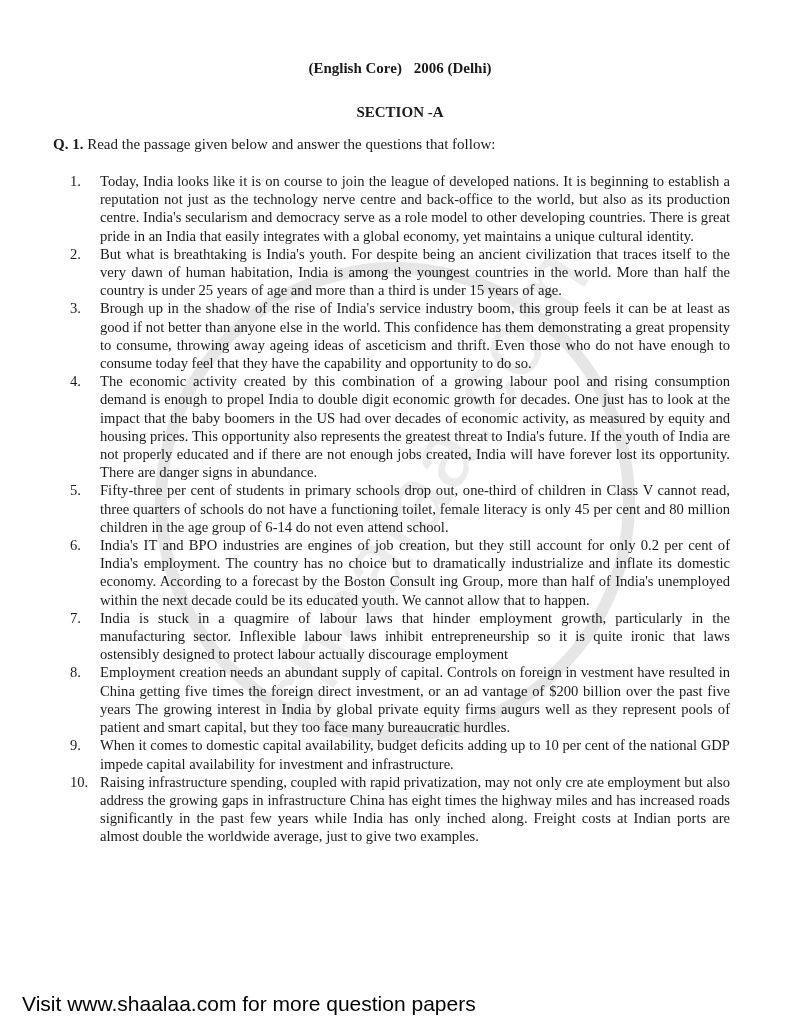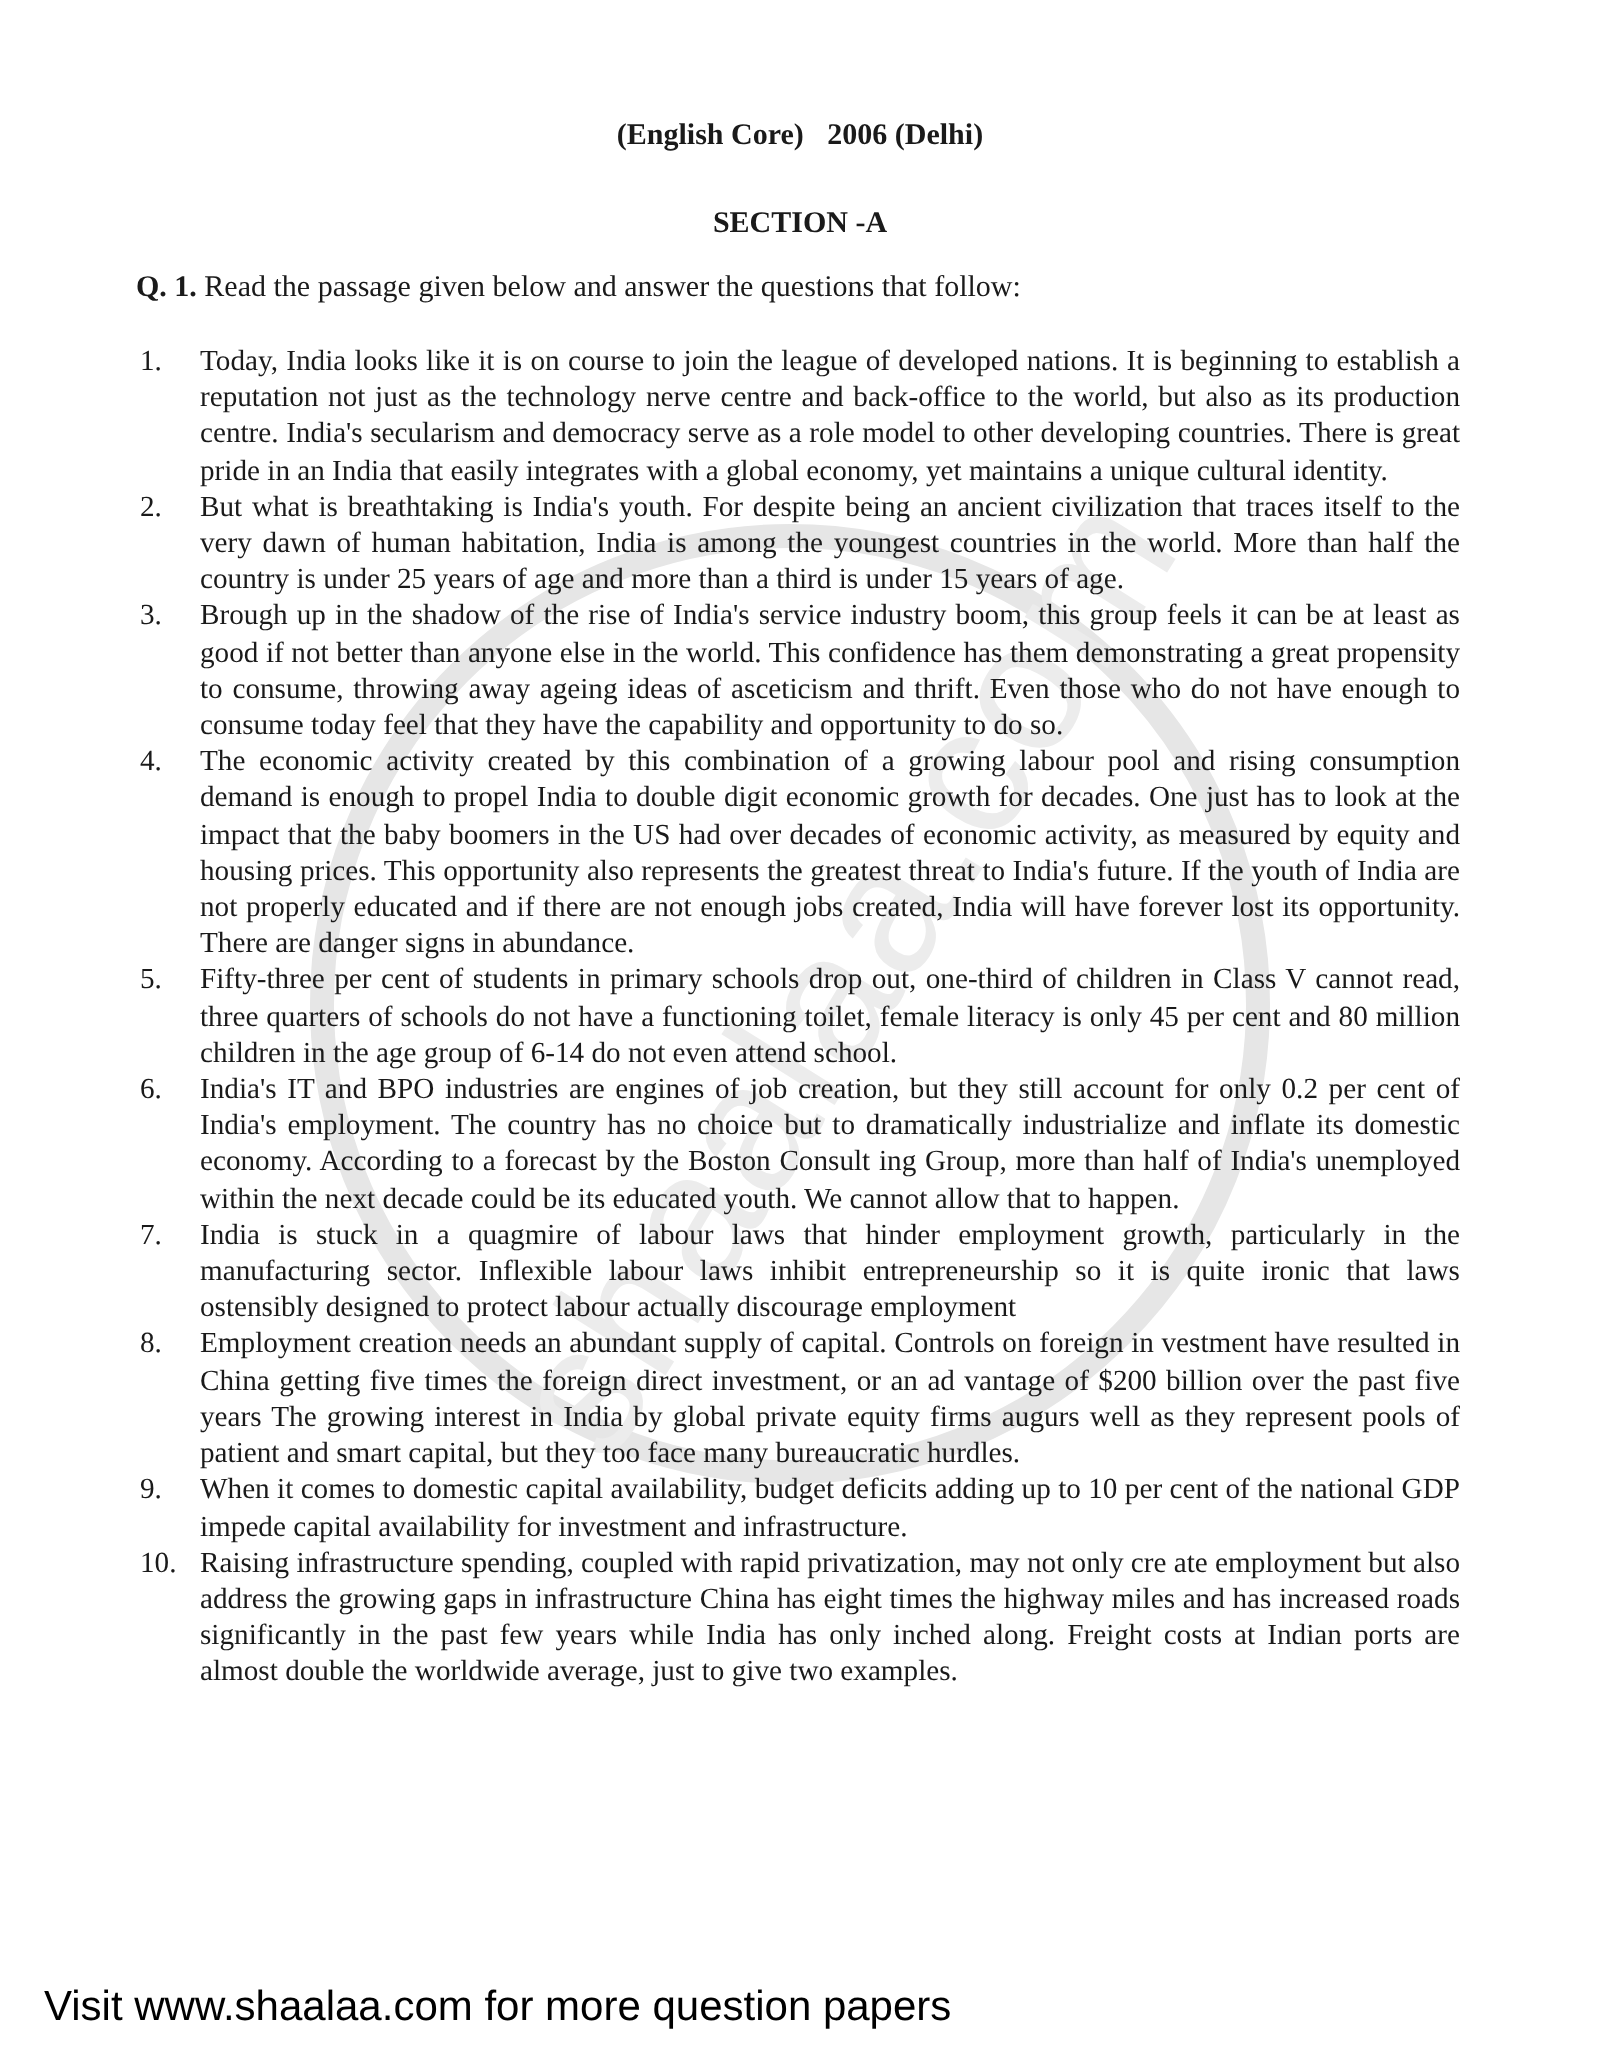--- a/index.html
+++ b/index.html
@@ -4,21 +4,21 @@
   <style>
     html, body { margin: 0; padding: 0; background: #ffffff; }
     body { width: 800px; height: 1035px; position: relative; overflow: hidden; color: #1a1a1a; }
     .page { position: absolute; left: 0; top: 0; width: 800px; height: 1035px; }
     .watermark { position: absolute; left: 155px; top: 262px; width: 480px; height: 480px; border-radius: 50%; border: 12px solid #e6e6e6; box-sizing: border-box; pointer-events: none; }
     .watermark-text { position: absolute; left: 170px; top: 470px; width: 460px; text-align: center; font-family: "Liberation Sans", sans-serif; font-size: 92px; color: #ececec; transform: rotate(-58deg); transform-origin: 50% 50%; pointer-events: none; letter-spacing: 2px; }
     .content { position: absolute; left: 0; top: 0; width: 800px; font-family: "Liberation Serif", serif; }
     .title { position: absolute; top: 60px; left: 0; width: 800px; text-align: center; font-weight: bold; font-size: 15px; }
     .title span { margin: 0 4px; }
     .section { position: absolute; top: 104px; left: 0; width: 800px; text-align: center; font-weight: bold; font-size: 15px; }
-    .question { position: absolute; top: 136px; left: 53px; font-size: 15px; margin-left: 15px; }
+    .question { position: absolute; top: 136px; left: 53px; font-size: 15px; }
     .question b { font-weight: bold; }
     .list { position: absolute; top: 172px; left: 70px; width: 660px; margin: 0; padding: 0; list-style: none; }
     .item { position: relative; padding-left: 30px; font-size: 14.6px; line-height: 18.2px; text-align: justify; margin: 0; }
     .item .num { position: absolute; left: 0; top: 0; width: 26px; }
     .footer { position: absolute; top: 992px; left: 22px; font-family: "Liberation Sans", sans-serif; font-size: 21px; color: #000000; }
   </style>
 </head>
 <body>
 
 <div class="page">

